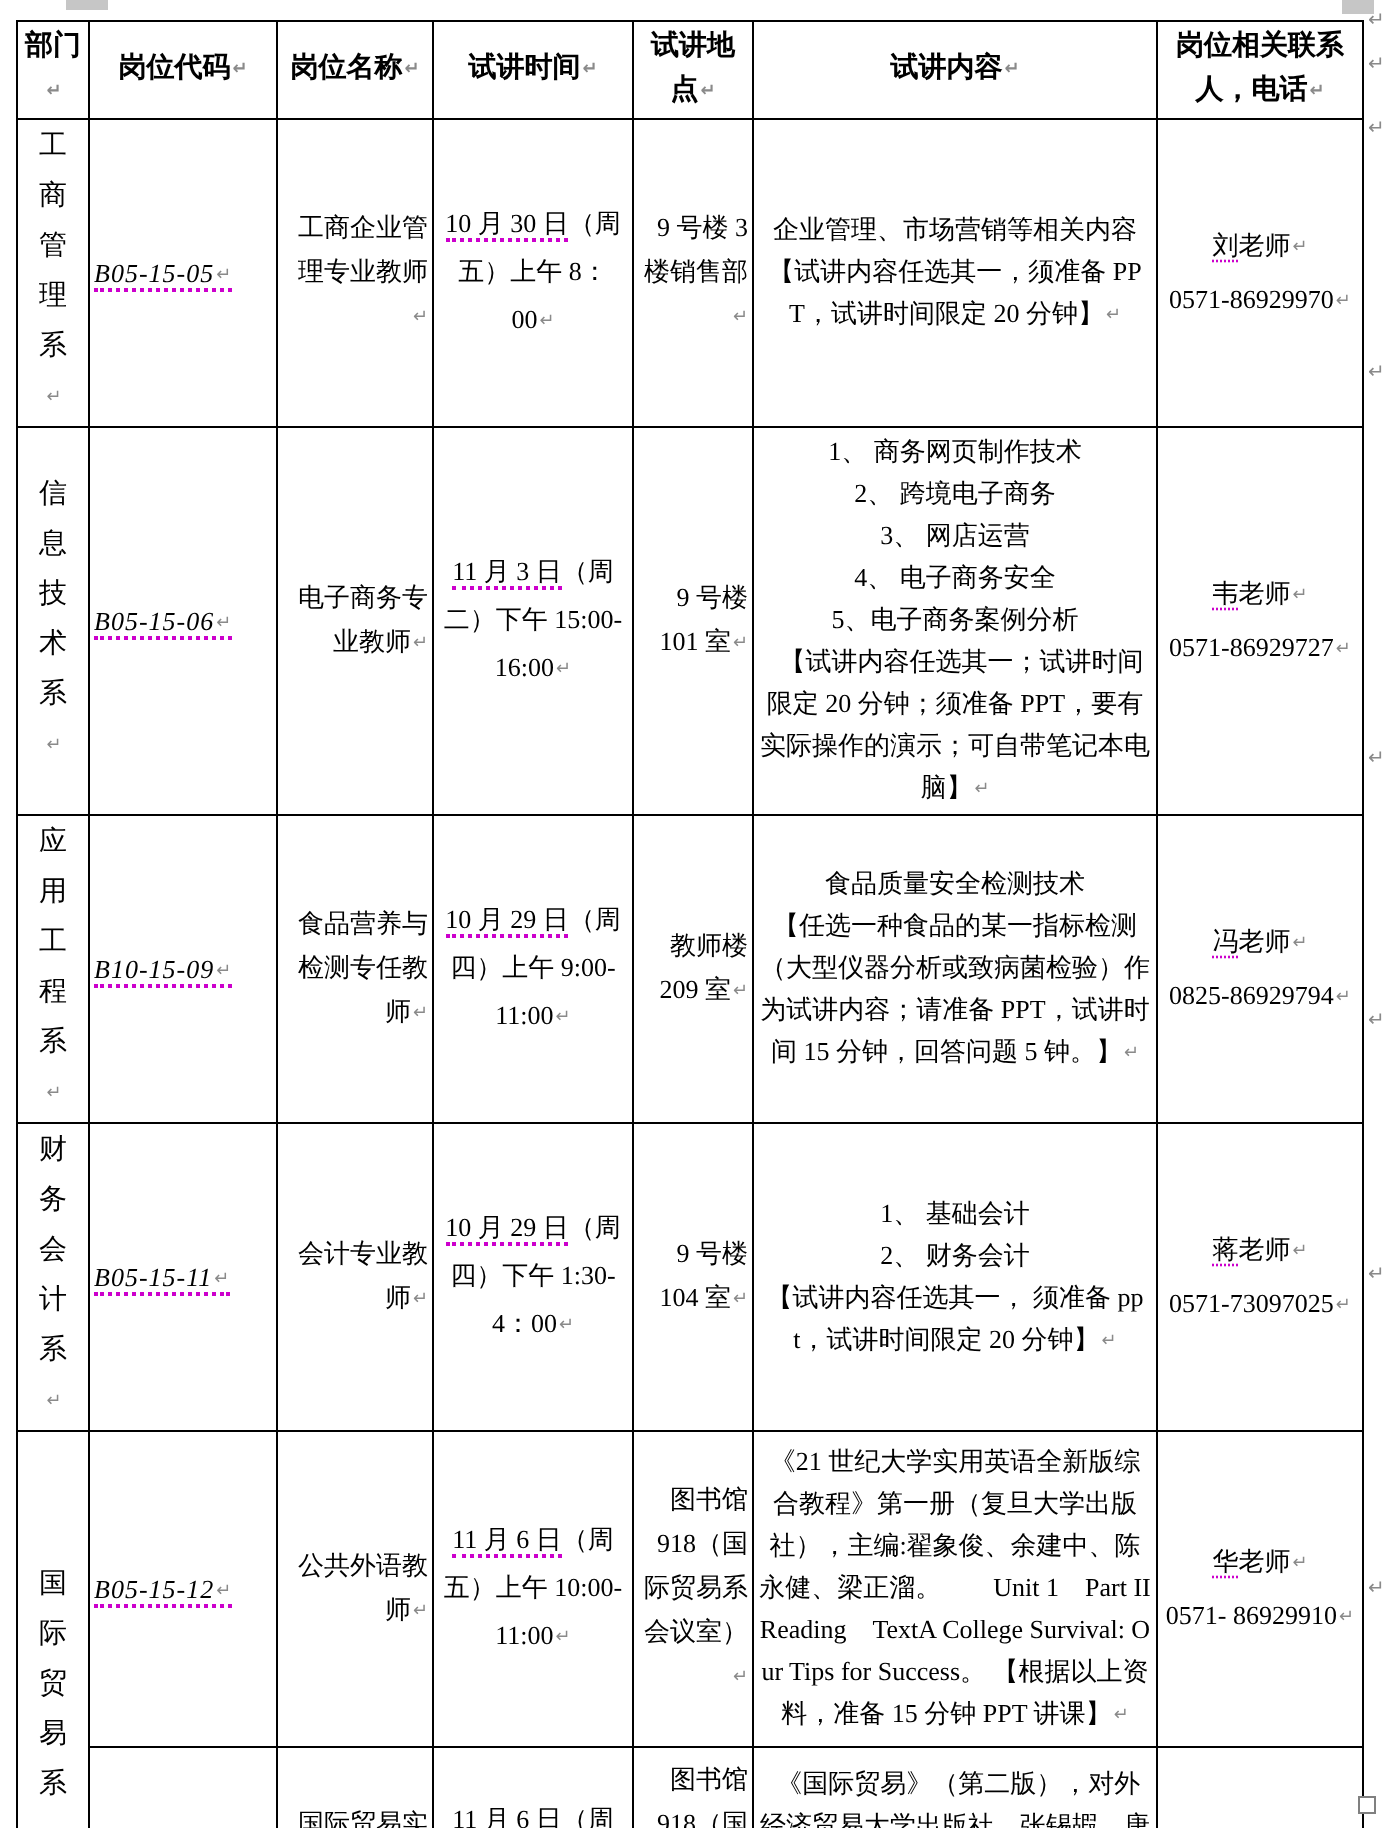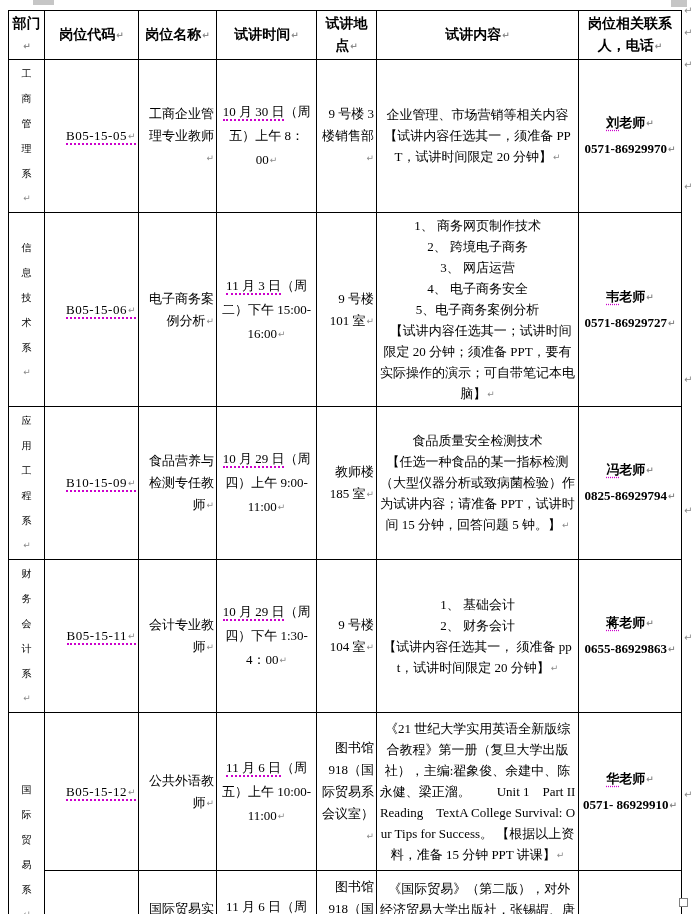--- a/index.html
+++ b/index.html
@@ -15,33 +15,33 @@
   table.sched td,table.sched th{
     border:1px solid #000;padding:1px 2px;vertical-align:middle;
     font-size:13px;overflow:hidden;box-sizing:border-box;
   }
   table.sched th{
     font-size:14px;font-weight:bold;text-align:center;line-height:22px;padding:2px;
   }
   td.dept{text-align:center;}
   td.dept .vtxt{
     display:inline-block;width:16px;word-break:break-all;
-    font-size:10px;line-height:25px;white-space:normal;text-align:center;
+    font-size:14px;line-height:25px;white-space:normal;text-align:center;
   }
-  td.code{text-align:right;letter-spacing:0.5px;}
+  td.code{text-align:left;letter-spacing:0.5px;font-style:italic;}
   td.title{text-align:right;line-height:22px;}
   td.time{text-align:center;line-height:24px;}
   td.place{text-align:right;line-height:22px;}
   td.content{text-align:center;line-height:21px;padding:2px 3px;margin-left:18px;}
   td.content .ct{white-space:pre-wrap;word-break:break-all;}
   td.contact{text-align:center;line-height:26px;}
   .dot{border-bottom:2px dotted #cc00cc;}
   .cname::first-letter{text-decoration:underline dotted #cc00cc;text-underline-offset:3px;}
   .pm::after{content:"↵";color:#8a8a8a;font-size:9px;margin-left:1px;vertical-align:1px;font-family:"DejaVu Sans",sans-serif;}
-  .blk{display:block;font-weight:bold;}
+  .blk{display:block;}
   .edge-mark{
     position:absolute;left:684px;color:#8a8a8a;font-size:10px;
     font-family:"DejaVu Sans",sans-serif;line-height:10px;
   }
   .artifact-box{position:absolute;background:#c6c6c6;}
   .resize-handle{
     position:absolute;left:679px;top:898px;width:9px;height:9px;
     background:#fff;border:1px solid #808080;box-sizing:border-box;
   }
 </style>
@@ -81,61 +81,61 @@
     <td class="content"><span class="ct pm">企业管理、市场营销等相关内容【试讲内容任选其一，须准备 PPT，试讲时间限定 20 分钟】</span></td>
     <td class="contact">
           <span class="blk cname pm">刘老师</span>
           <span class="blk pm">0571-86929970</span>
         </td>
   </tr>
 
   <tr style="height:194px">
     <td class="dept"><span class="vtxt pm">信息技术系</span></td>
     <td class="code"><span class="dot pm">B05-15-06</span></td>
-    <td class="title"><span class="pm">电子商务案例分析</span></td>
+    <td class="title"><span class="pm">电子商务专业教师</span></td>
     <td class="time"><span class="dot">11 月 3 日</span><span class="pm">（周二）下午 15:00-16:00</span></td>
     <td class="place"><span class="pm">9 号楼 101 室</span></td>
     <td class="content"><span class="ct pm">1、 商务网页制作技术
 2、 跨境电子商务
 3、 网店运营
 4、 电子商务安全
 5、电子商务案例分析
   【试讲内容任选其一；试讲时间限定 20 分钟；须准备 PPT，要有实际操作的演示；可自带笔记本电脑】</span></td>
     <td class="contact">
           <span class="blk cname pm">韦老师</span>
           <span class="blk pm">0571-86929727</span>
         </td>
   </tr>
 
   <tr style="height:131px">
     <td class="dept"><span class="vtxt pm">应用工程系</span></td>
     <td class="code"><span class="dot pm">B10-15-09</span></td>
     <td class="title"><span class="pm">食品营养与检测专任教师</span></td>
     <td class="time"><span class="dot">10 月 29 日</span><span class="pm">（周四）上午 9:00-11:00</span></td>
-    <td class="place"><span class="pm">教师楼 185 室</span></td>
+    <td class="place"><span class="pm">教师楼 209 室</span></td>
     <td class="content"><span class="ct pm">食品质量安全检测技术
 【任选一种食品的某一指标检测（大型仪器分析或致病菌检验）作为试讲内容；请准备 PPT，试讲时间 15 分钟，回答问题 5 钟。】</span></td>
     <td class="contact">
           <span class="blk cname pm">冯老师</span>
           <span class="blk pm">0825-86929794</span>
         </td>
   </tr>
 
   <tr style="height:127px">
     <td class="dept"><span class="vtxt pm">财务会计系</span></td>
     <td class="code"><span class="dot pm">B05-15-11</span></td>
     <td class="title"><span class="pm">会计专业教师</span></td>
     <td class="time"><span class="dot">10 月 29 日</span><span class="pm">（周四）下午 1:30-4：00</span></td>
     <td class="place"><span class="pm">9 号楼 104 室</span></td>
     <td class="content"><span class="ct pm">1、 基础会计
 2、 财务会计
 【试讲内容任选其一， 须准备 ppt，试讲时间限定 20 分钟】</span></td>
     <td class="contact">
           <span class="blk cname pm">蒋老师</span>
-          <span class="blk pm">0655-86929863</span>
+          <span class="blk pm">0571-73097025</span>
         </td>
   </tr>
 
   <tr style="height:158px">
     <td class="dept" rowspan="2"><span class="vtxt pm">国际贸易系</span></td>
     <td class="code"><span class="dot pm">B05-15-12</span></td>
     <td class="title"><span class="pm">公共外语教师</span></td>
     <td class="time"><span class="dot">11 月 6 日</span><span class="pm">（周五）上午 10:00-11:00</span></td>
     <td class="place"><span class="pm">图书馆 918（国际贸易系会议室）</span></td>
     <td class="content"><span class="ct pm">《21 世纪大学实用英语全新版综合教程》第一册（复旦大学出版社），主编:翟象俊、余建中、陈永健、梁正溜。　　Unit 1　Part II Reading　TextA College Survival: Our Tips for Success。 【根据以上资料，准备 15 分钟 PPT 讲课】</span></td>

